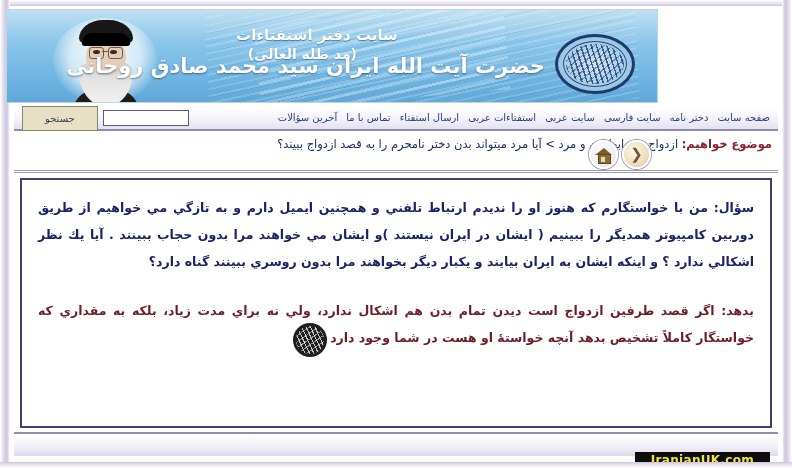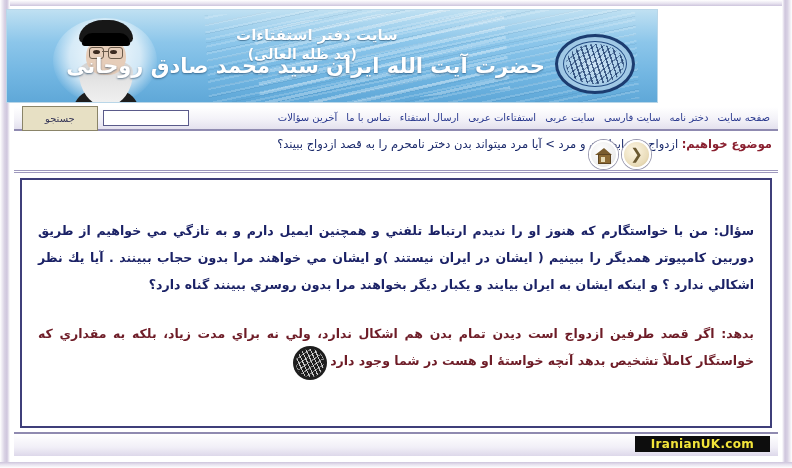--- a/index.html
+++ b/index.html
@@ -381,21 +381,21 @@
     top: 178px;
     width: 752px;
     height: 250px;
     background: #ffffff;
     border: 2px solid #3f3f7a;
     box-sizing: border-box;
     direction: rtl;
     padding: 14px 16px 0 16px;
     overflow: hidden;
   }
-  .qa-block { direction: rtl; text-align: right; margin-top: 23px; }
+  .qa-block { direction: rtl; text-align: right; }
   .q-text {
     color: #1b2266;
     font-size: 12.5px;
     line-height: 27px;
     font-weight: bold;
     text-align: justify;
     direction: rtl;
     margin: 0 0 8px 0;
   }
   .a-text {
@@ -437,21 +437,21 @@
     top: 432px;
     width: 764px;
     height: 24px;
     background: linear-gradient(to bottom, #ffffff 0%, #f1eff7 60%, #ddd8ea 100%);
     border-top: 2px solid #8f8ab0;
     box-sizing: border-box;
   }
   .watermark {
     position: absolute;
     right: 8px;
-    top: 2px;
+    top: 18px;
     background: #0d0d0d;
     color: #f2e43a;
     font-size: 12px;
     font-weight: bold;
     padding: 1px 16px;
     letter-spacing: .3px;
     direction: ltr;
     font-family: "DejaVu Sans", "Liberation Sans", sans-serif;
   }
   .bottom-strip {

